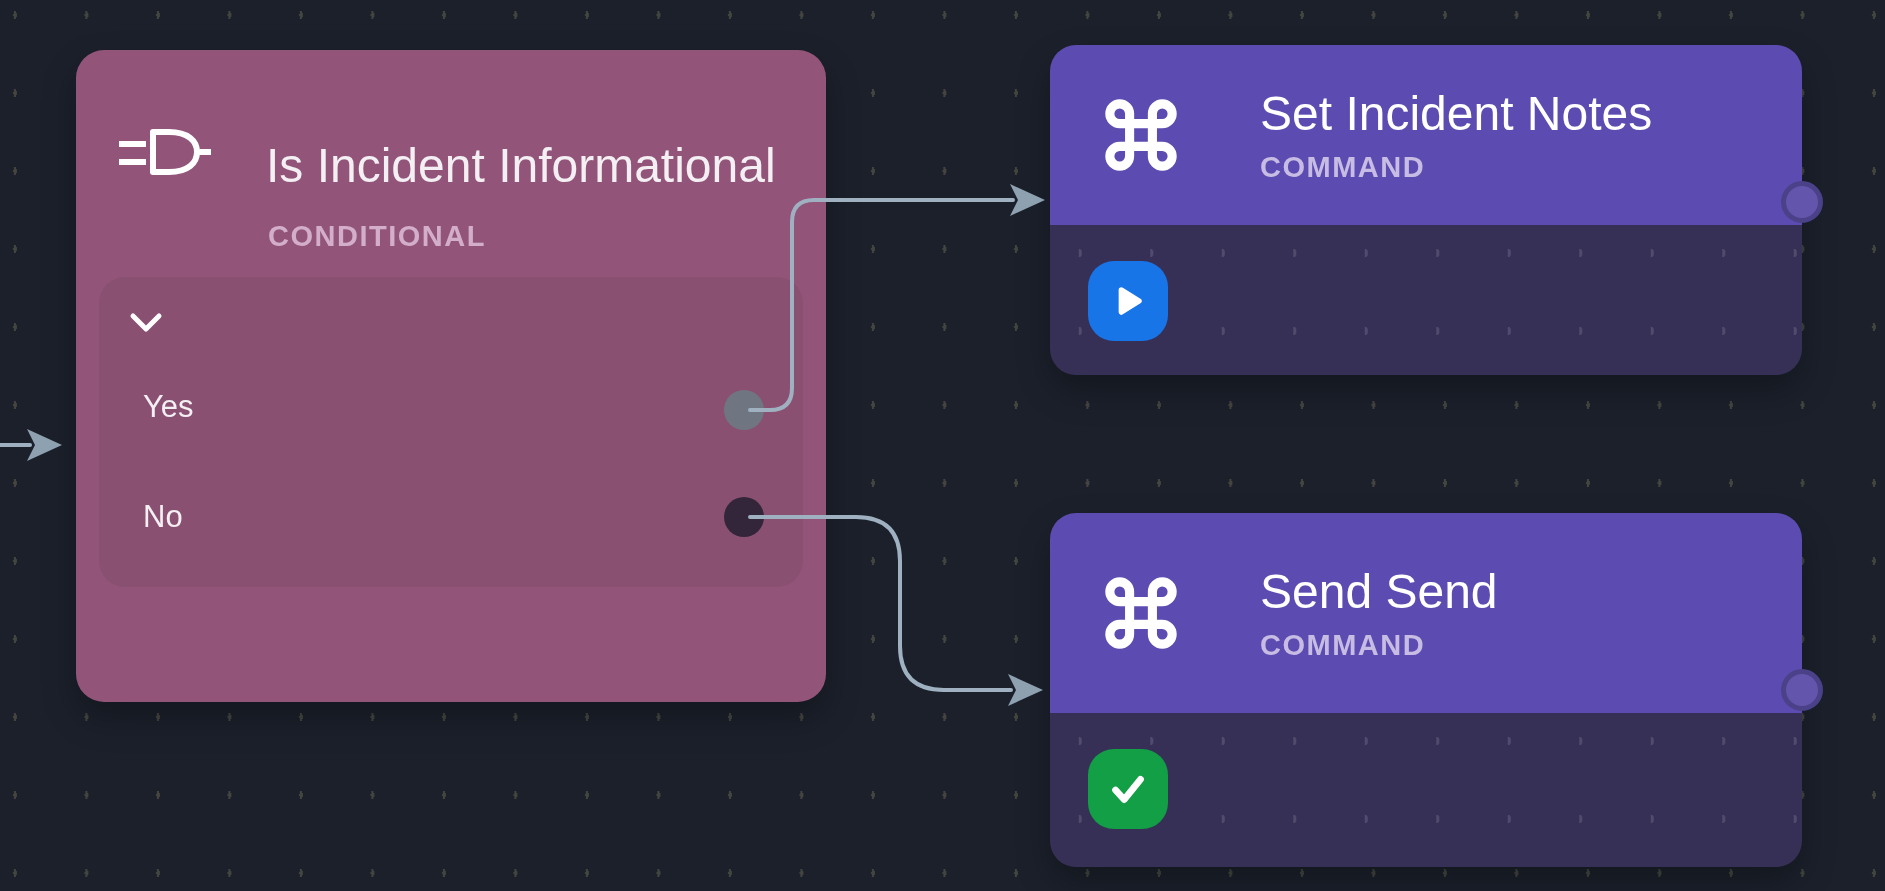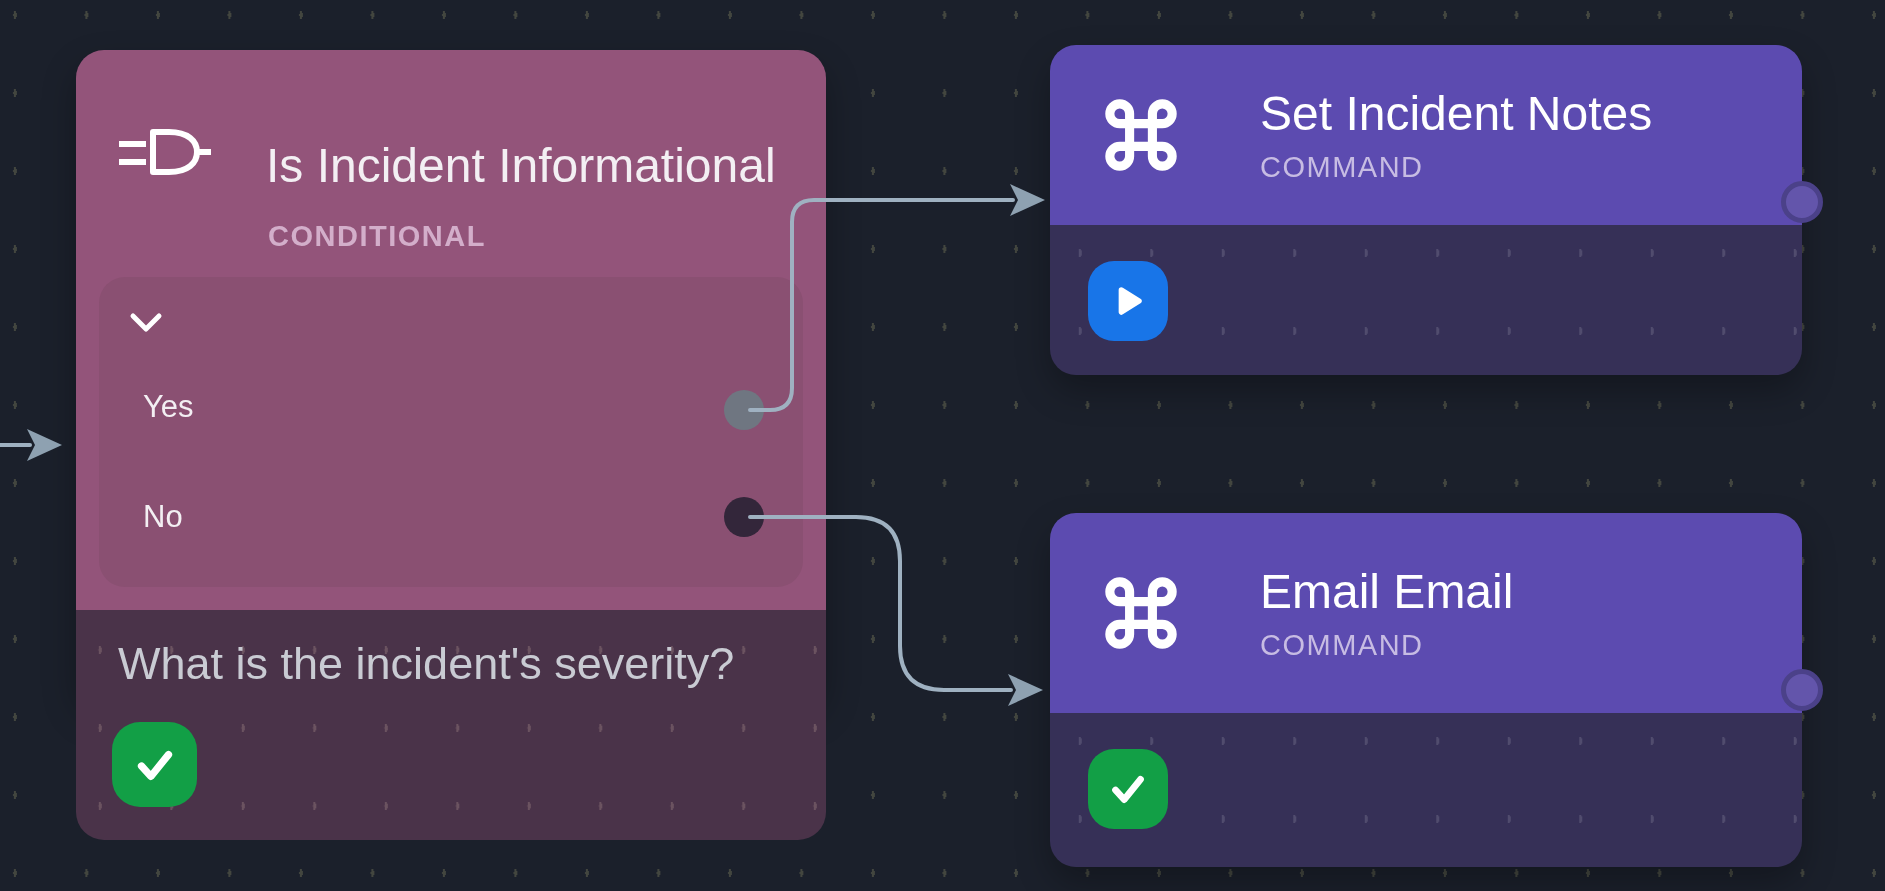--- a/index.html
+++ b/index.html
@@ -63,21 +63,21 @@
   .node.cmd1{top:45px;height:330px}
   .node.cmd2{top:513px;height:354px}
   .cmd-header{
     display:flex;align-items:center;padding-left:53px;gap:81px;
     background:var(--purple);border-radius:26px 26px 0 0;position:relative;
   }
   .cmd1 .cmd-header{height:180px}
   .cmd2 .cmd-header{height:200px}
   .cmd-icon{width:76px;height:76px;flex:0 0 auto}
   .cmd-title{font-size:48px;line-height:54px;color:#FFFFFF}
-  .cmd-type{font-size:29px;font-weight:400;letter-spacing:1.5px;color:var(--text-dim-purple);margin-top:10px}
+  .cmd-type{font-size:29px;font-weight:700;letter-spacing:1.5px;color:var(--text-dim-purple);margin-top:10px}
   .out-port{
     position:absolute;right:-21px;width:42px;height:42px;border-radius:50%;
     background:var(--port-circle);border:5px solid var(--port-circle-ring)
   }
   .cmd1 .out-port{top:136px}
   .cmd2 .out-port{top:156px}
   .cmd-footer{
     position:relative;
     background-color:var(--purple-footer);
     background-image:radial-gradient(1.7px 4.2px at 30px 28px, var(--purple-footer-dot) 94%, transparent 100%);
@@ -136,28 +136,20 @@
       <div class="branch yes">
         <span>Yes</span>
       </div>
       <div class="branch no">
         <span>No</span>
       </div>
       <div class="port-dot yes"></div>
       <div class="port-dot no"></div>
     </div>
 
-    <div class="cond-footer">
-      <div class="question">What is the incident's severity?</div>
-      <div class="status-btn big-green">
-        <svg viewBox="0 0 52 52" width="54" height="54">
-          <path d="M13,27 L22,37 L39,16" fill="none" stroke="#FFFFFF" stroke-width="7" stroke-linecap="round" stroke-linejoin="round"></path>
-        </svg>
-      </div>
-    </div>
   </div>
 
   <div class="node cmd cmd1">
     <div class="cmd-header">
       <svg class="cmd-icon" viewBox="0 0 100 100">
         <g stroke="#FFFFFF" stroke-width="12" fill="none" stroke-linecap="round" stroke-linejoin="round">
           <rect x="35" y="35" width="30" height="30"></rect>
           <path d="M35,35 V22 A13,13 0 1 0 22,35 H35"></path>
           <path d="M65,35 V22 A13,13 0 1 1 78,35 H65"></path>
           <path d="M35,65 H22 A13,13 0 1 0 35,78 V65"></path>
@@ -184,21 +176,21 @@
       <svg class="cmd-icon" viewBox="0 0 100 100">
         <g stroke="#FFFFFF" stroke-width="12" fill="none" stroke-linecap="round" stroke-linejoin="round">
           <rect x="35" y="35" width="30" height="30"></rect>
           <path d="M35,35 V22 A13,13 0 1 0 22,35 H35"></path>
           <path d="M65,35 V22 A13,13 0 1 1 78,35 H65"></path>
           <path d="M35,65 H22 A13,13 0 1 0 35,78 V65"></path>
           <path d="M65,65 H78 A13,13 0 1 1 65,78 V65"></path>
         </g>
       </svg>
       <div>
-        <div class="cmd-title">Email Email</div>
+        <div class="cmd-title">Send Send</div>
         <div class="cmd-type">COMMAND</div>
       </div>
       <div class="out-port"></div>
     </div>
     <div class="cmd-footer">
       <div class="status-btn small green">
         <svg viewBox="0 0 52 52" width="50" height="50">
           <path d="M13,27 L22,37 L39,16" fill="none" stroke="#FFFFFF" stroke-width="7" stroke-linecap="round" stroke-linejoin="round"></path>
         </svg>
       </div>

